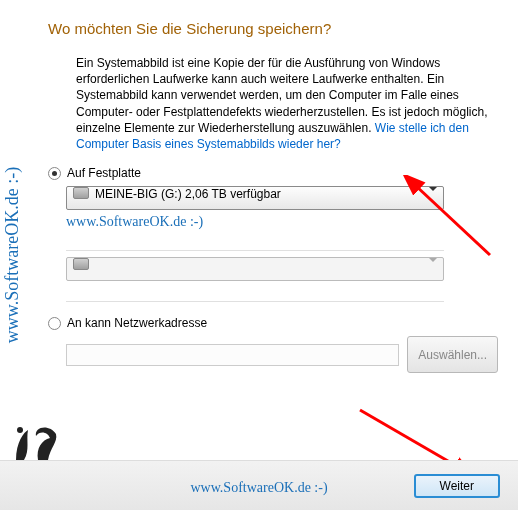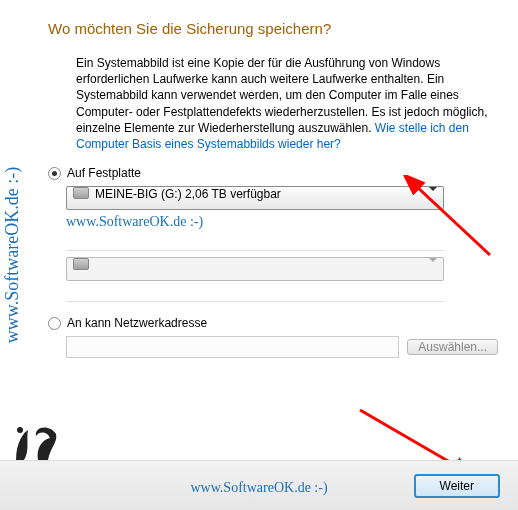--- a/index.html
+++ b/index.html
@@ -106,21 +106,21 @@
     gap: 8px;
     align-items: center;
   }
   .net-input {
     flex: 1;
     height: 22px;
     border: 1px solid #ccc;
     background: #fcfcfc;
   }
   .btn-small {
-    height: 16px;
+    height: 37px;
     padding: 0 10px;
     border: 1px solid #b8b8b8;
     background: linear-gradient(#f8f8f8, #e4e4e4);
     border-radius: 3px;
     color: #888;
     font-size: 12px;
   }
   .footer {
     position: absolute;
     bottom: 0; left: 0; right: 0;

